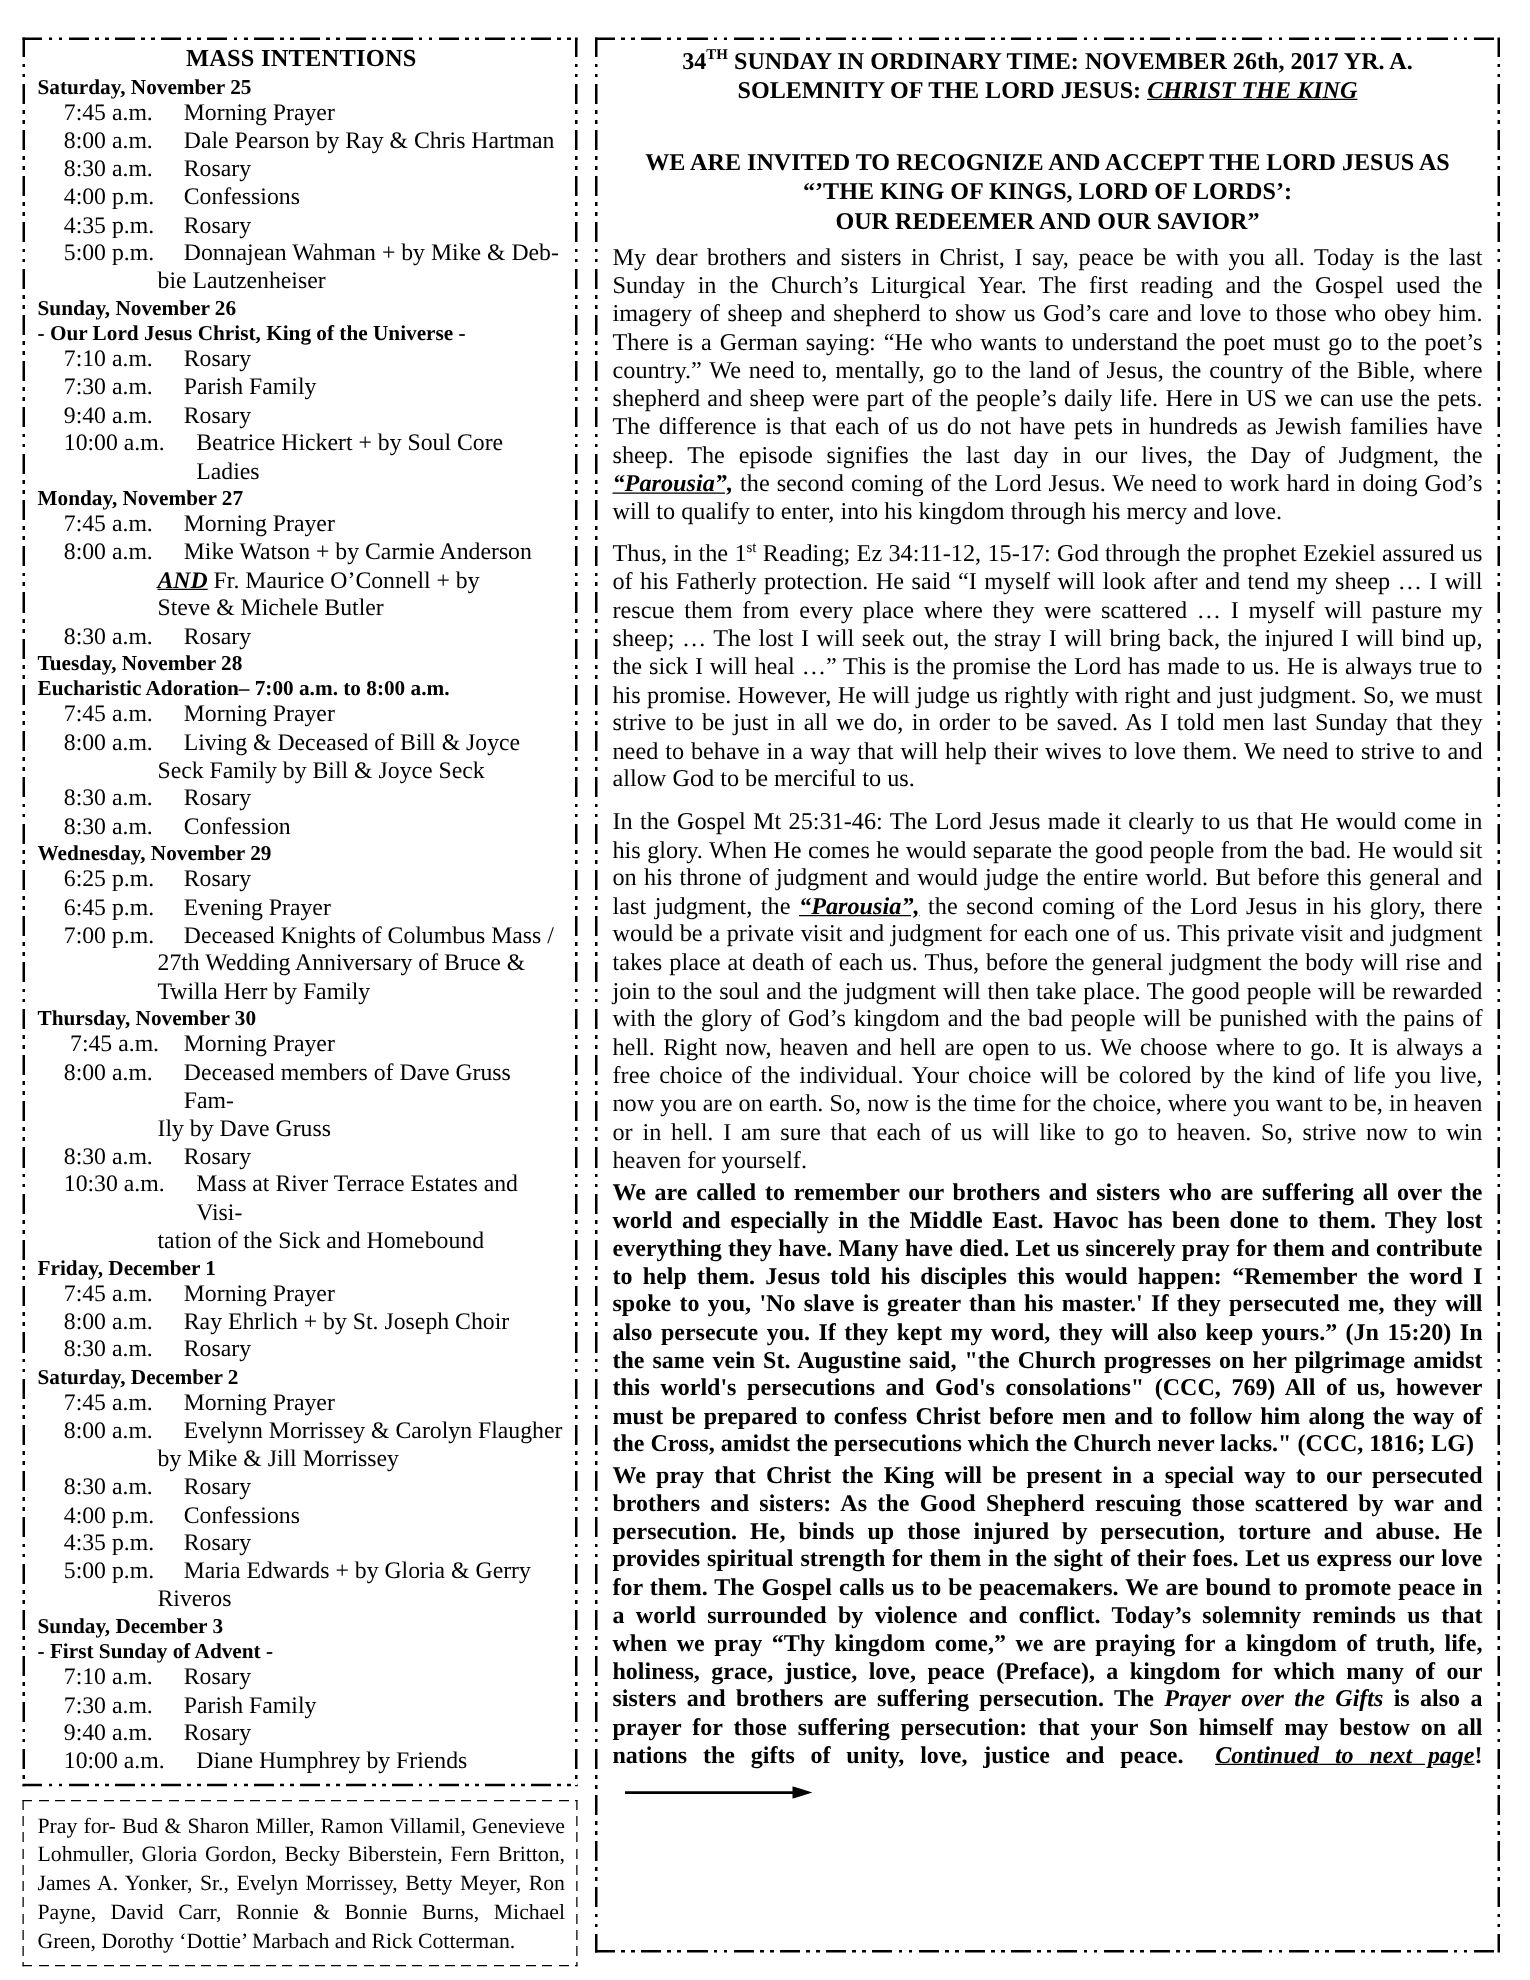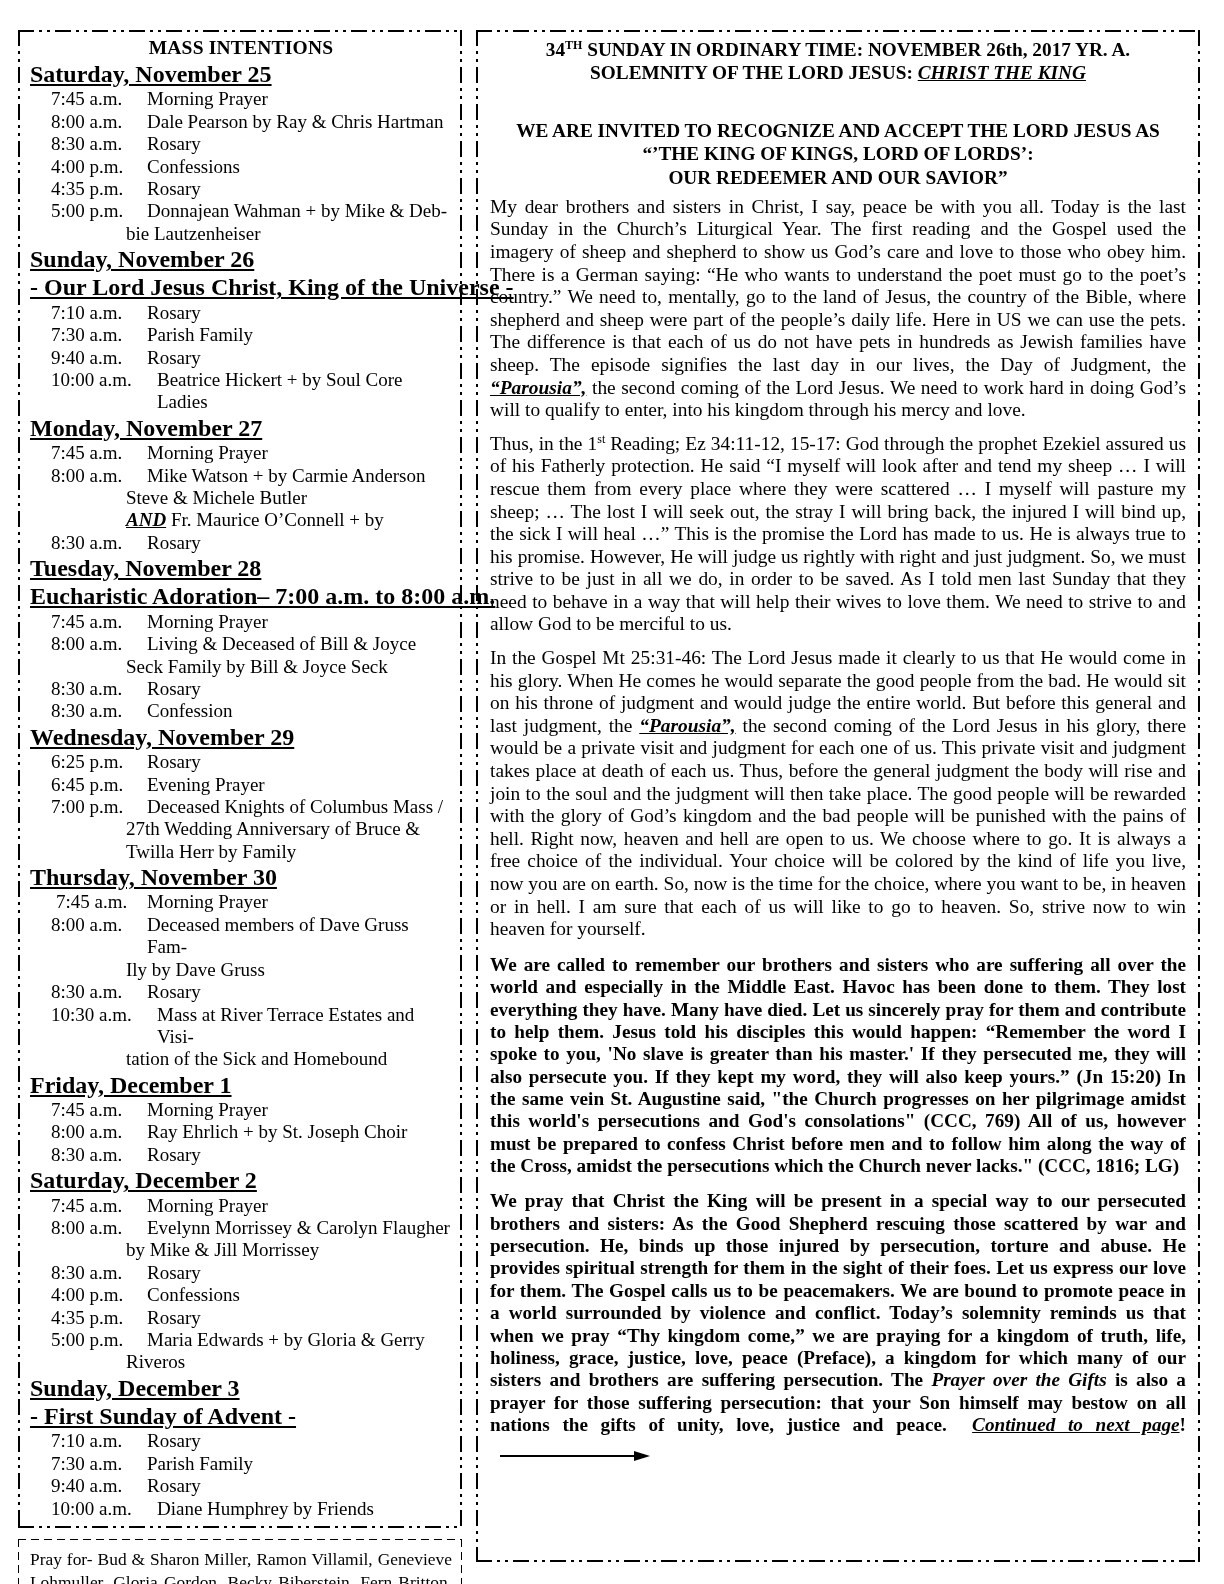--- a/index.html
+++ b/index.html
@@ -70,24 +70,23 @@
     text-align: center;
     font-weight: bold;
     font-size: 19.5px;
     letter-spacing: .2px;
     margin-bottom: 1px;
     line-height: 1.18;
   }
 
   .day-head {
     font-weight: bold;
-    font-size: 24px;
+    font-size: 17px;
     line-height: 1.18;
     white-space: nowrap;
-    text-decoration: underline;
   }
 
   .sched-row {
     display: flex;
     font-size: 19px;
     line-height: 1.18;
     align-items: baseline;
   }
   .sched-time {
     flex: 0 0 96px;
@@ -141,21 +140,21 @@
 
   .body-par {
     text-align: justify;
     font-size: 19.4px;
     line-height: 1.165;
     margin-top: 11px;
     hyphens: auto;
   }
   .body-par.first { margin-top: 7px; }
   .body-par.bold { font-weight: bold; font-size: 19.2px; }
-  .body-par.gap { margin-top: 13px; }
+  .body-par.gap { margin-top: 3px; }
 
   b, strong { font-weight: normal; }
   .bi { font-weight: bold; font-style: italic; }
   .biu { font-weight: bold; font-style: italic; text-decoration: underline; }
   sup { font-size: 0.62em; vertical-align: super; line-height: 0; }
 
   .arrow-wrap {
     display: inline-block;
     width: 150px;
     height: 10px;
@@ -219,22 +218,22 @@
           </div>
           <div class="day-head">Monday, November 27</div>
           <div class="sched-row">
             <div class="sched-time">7:45 a.m.</div>
             <div class="sched-desc">Morning Prayer</div>
           </div>
           <div class="sched-row">
             <div class="sched-time">8:00 a.m.</div>
             <div class="sched-desc">Mike Watson + by Carmie Anderson</div>
           </div>
+          <div class="sched-cont"><span class="biu">AND</span> Fr. Maurice O’Connell + by</div>
           <div class="sched-cont">Steve &amp; Michele Butler</div>
-          <div class="sched-cont"><span class="biu">AND</span> Fr. Maurice O’Connell + by</div>
           <div class="sched-row">
             <div class="sched-time">8:30 a.m.</div>
             <div class="sched-desc">Rosary</div>
           </div>
           <div class="day-head">Tuesday, November 28</div>
           <div class="day-head">Eucharistic Adoration– 7:00 a.m. to 8:00 a.m.</div>
           <div class="sched-row">
             <div class="sched-time">7:45 a.m.</div>
             <div class="sched-desc">Morning Prayer</div>
           </div>

